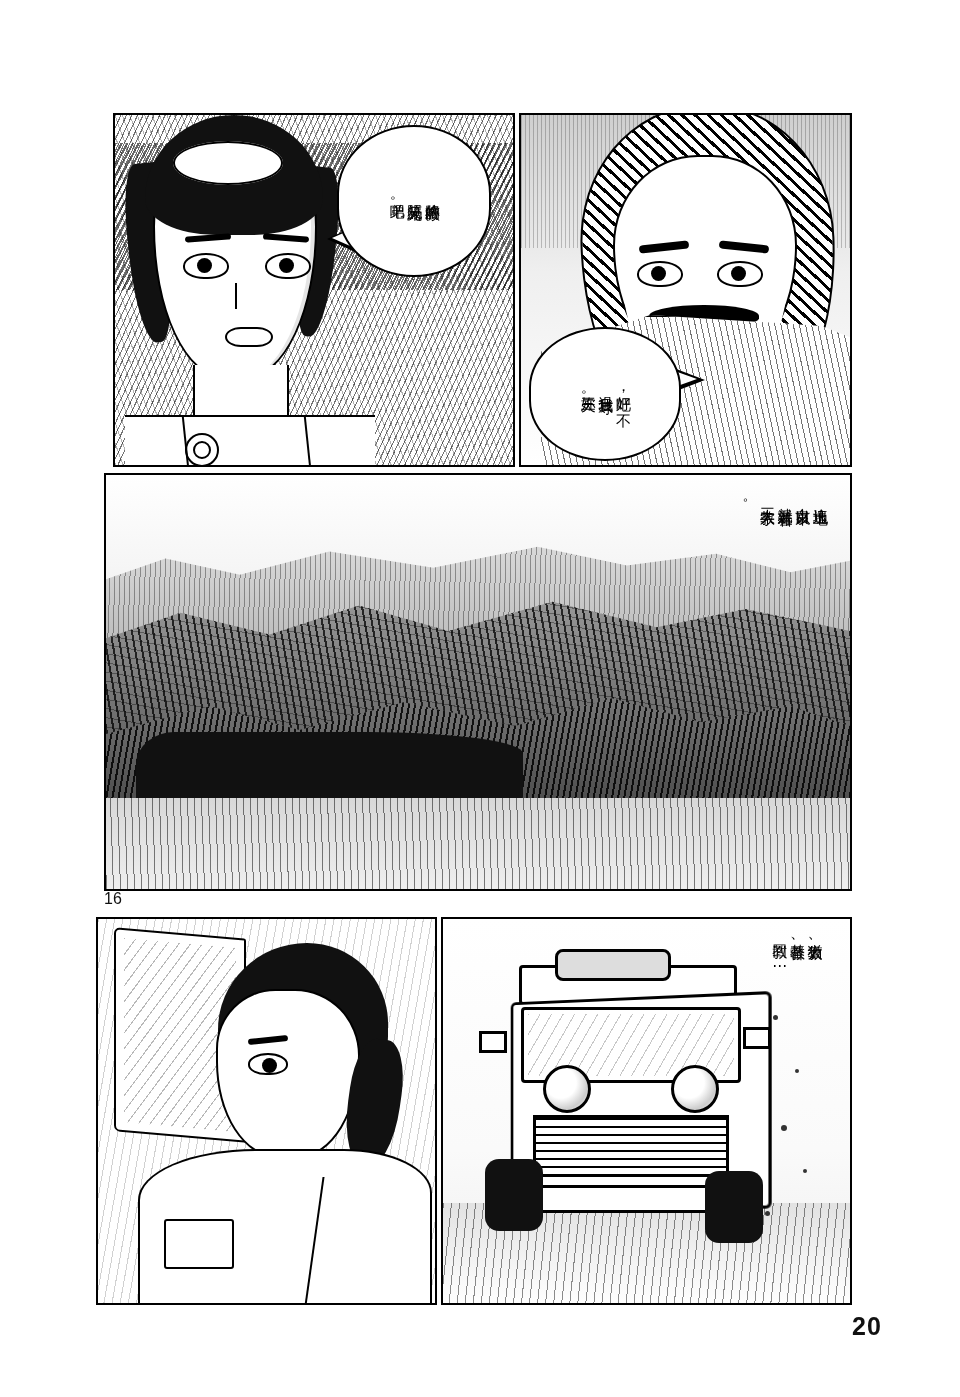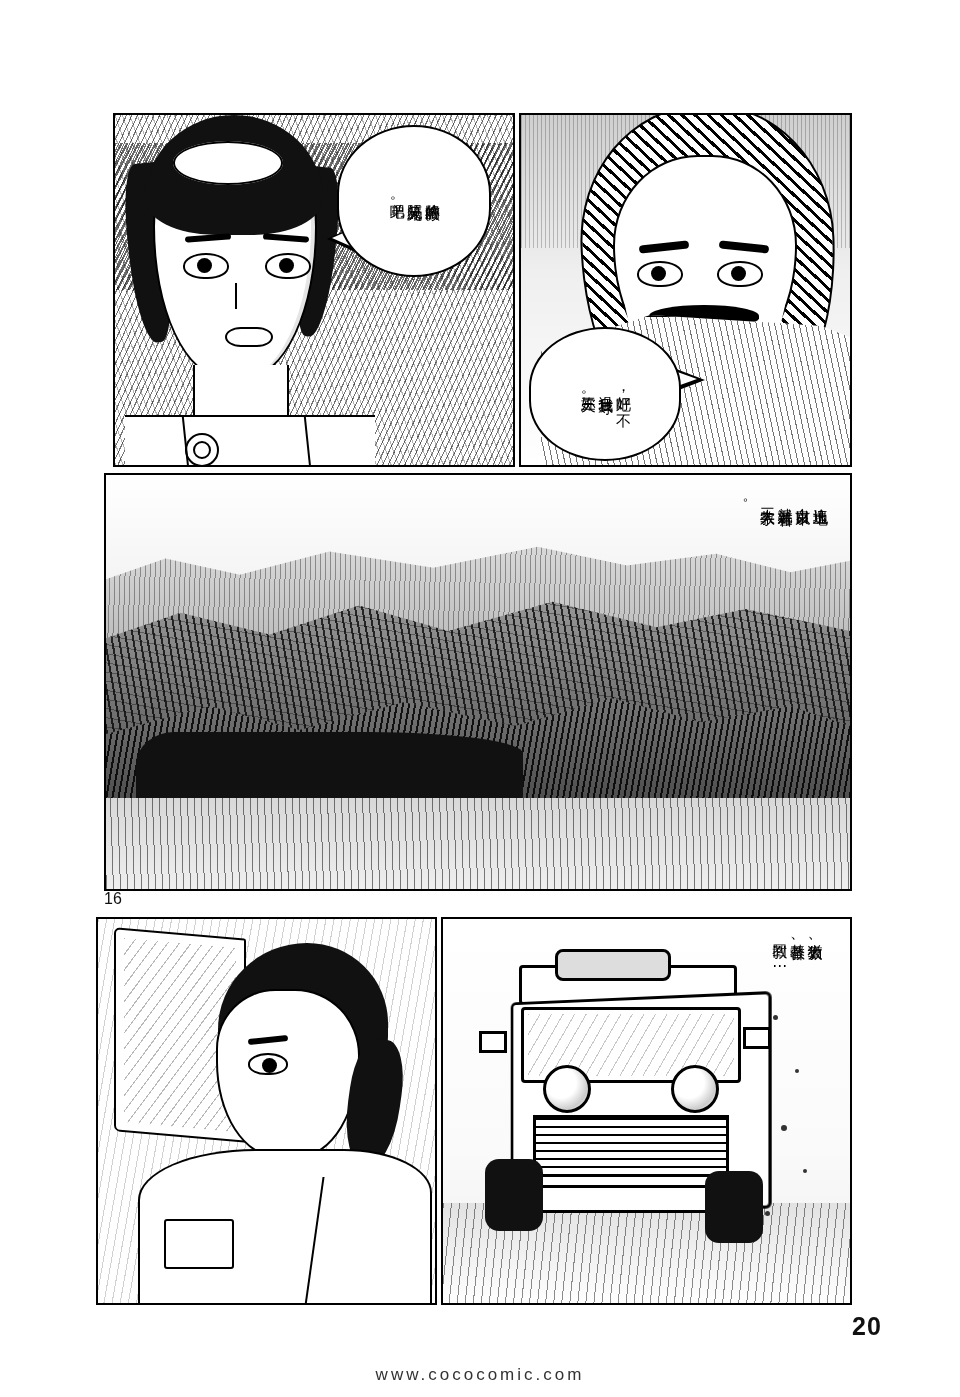--- a/index.html
+++ b/index.html
@@ -476,15 +476,14 @@
   </div>
 
   <div class="narration" style="left:770px; top:932px; width:72px; height:110px;">
     <div class="vtext">猶太教、
 基督教、
 回教……</div>
   </div>
 
   <div class="page-num-big" style="left:852px; top:1312px;">20</div>
 
-  <div class="footer-url" style="top:1365px;">www.cococomic.com</div>
 
 </div>
 
 </body></html>

